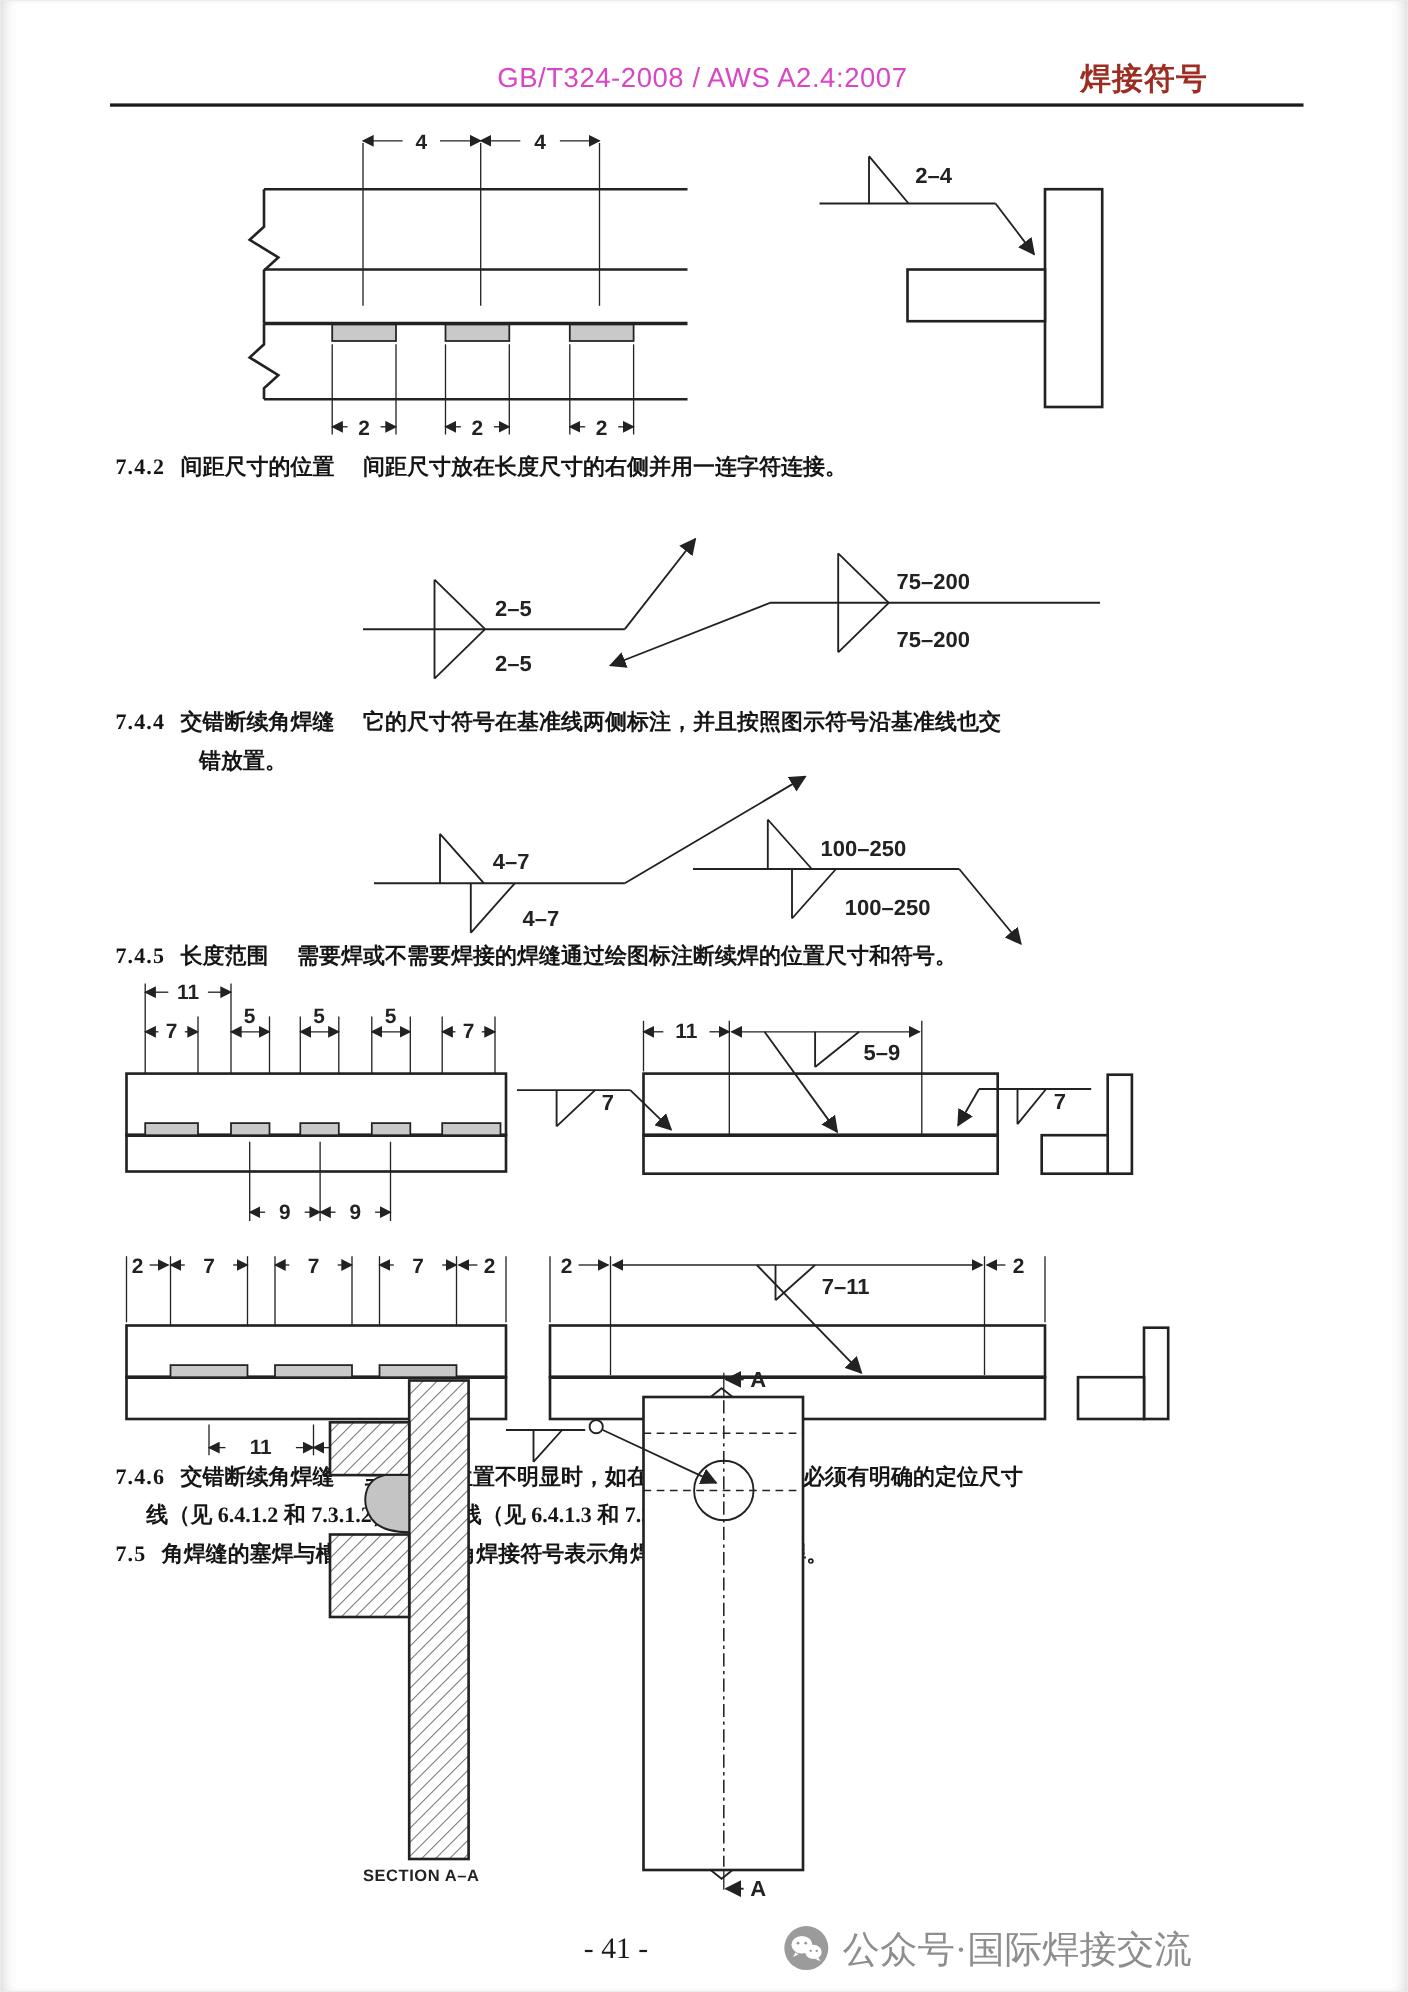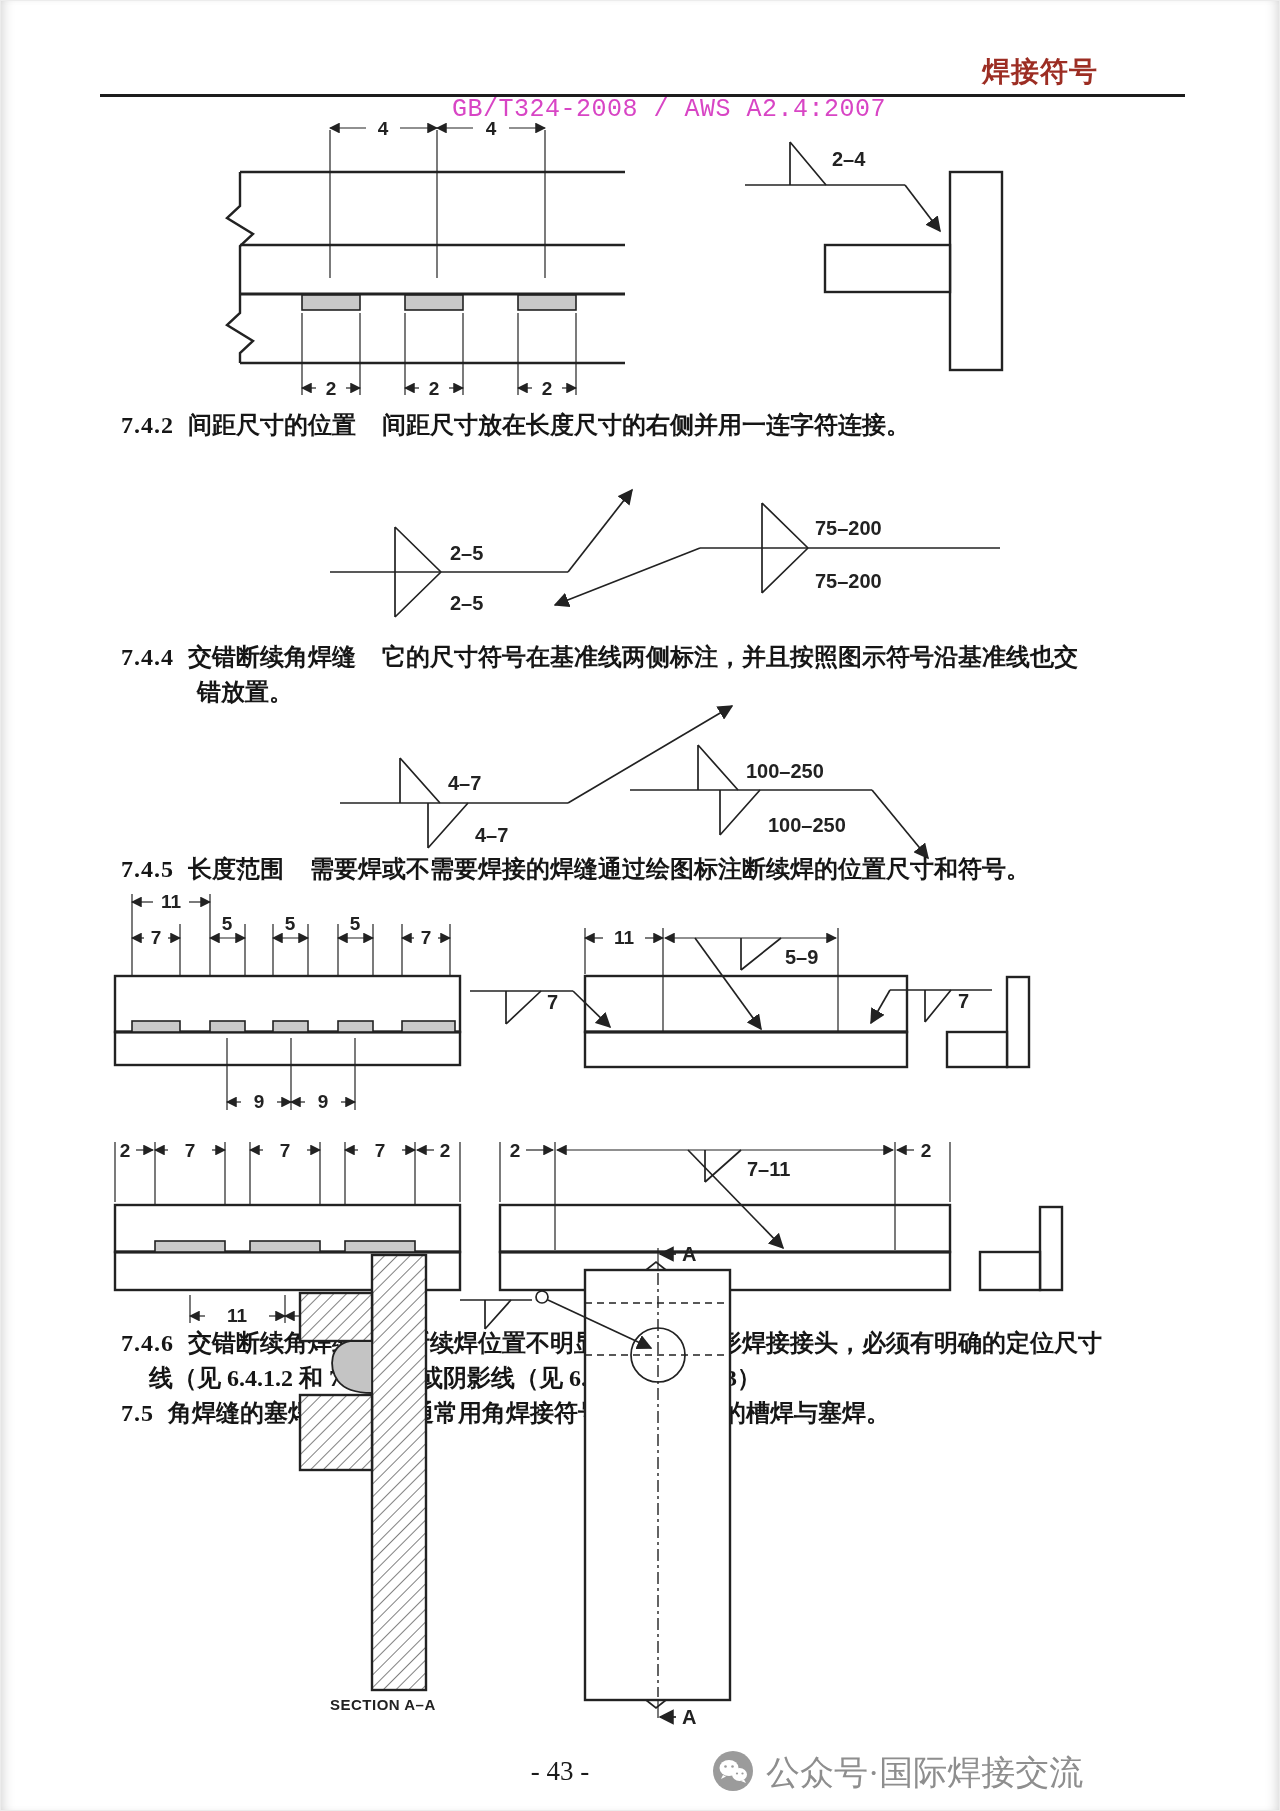--- a/index.html
+++ b/index.html
@@ -3,21 +3,21 @@
 <meta charset="utf-8">
 <style>
   html,body{margin:0;padding:0;background:#e8e8e8;}
   #page{position:relative;width:1280px;height:1811px;background:#ffffff;margin:0 auto;
         overflow:hidden;font-family:"Liberation Serif",serif;color:#161616;
         box-shadow:inset 0 0 0 1px #ececec, inset 10px 0 14px -9px rgba(0,0,0,.22), inset -10px 0 14px -9px rgba(0,0,0,.22);}
   .abs{position:absolute;}
   .hdr-red{font-size:28px;font-weight:bold;color:#9c2d23;letter-spacing:1px;}
   .hdr-mag{font-size:25px;color:#d845c5;letter-spacing:0.5px;}
   .rule{background:#1c1c1c;height:3px;}
-  .para{font-size:24px;line-height:35px;font-weight:600;white-space:nowrap;margin-left:16px;}
+  .para{font-size:20px;line-height:35px;font-weight:600;white-space:nowrap;}
   .para .num{letter-spacing:1px;}
   .g1{margin-left:14px;}
   .g2{margin-left:26px;}
   .ind1{margin-left:76px;}
   .ind2{margin-left:28px;}
   svg{position:absolute;overflow:visible;}
   .s1{stroke:#222;stroke-width:1.2;fill:none;}
   .s2{stroke:#222;stroke-width:1.7;fill:none;}
   .s3{stroke:#222;stroke-width:2.4;fill:none;}
   .s4{stroke:#222;stroke-width:3.2;fill:none;}
@@ -30,21 +30,21 @@
   .dash2{stroke:#222;stroke-width:1.4;fill:none;stroke-dasharray:12,4,3,4;}
   .footer-page{font-size:27px;color:#1a1a1a;text-align:center;}
   .credit{display:flex;align-items:flex-start;gap:12px;font-size:34px;color:#8e8e8e;}
   .arrmark{fill:#222;}
 </style>
 </head>
 <body>
 
 <div id="page">
 
-  <div class="abs hdr-mag" style="left:452px;top:57px;font-family:Liberation Mono, monospace;margin-top:38px;">GB/T324-2008 / AWS A2.4:2007</div>
+  <div class="abs hdr-mag" style="left:452px;top:57px;font-family:Liberation Sans, sans-serif;">GB/T324-2008 / AWS A2.4:2007</div>
   <div class="abs hdr-red" style="left:982px;top:53px;">焊接符号</div>
   <div class="abs rule" style="left:100px;top:94px;width:1085px;"></div>
 
   <svg class="abs" style="left:180px;top:108px;" width="900" height="302" viewBox="0 0 900 302">
     <defs>
       <marker id="m1" viewBox="0 0 10 10" refX="9" refY="5" markerWidth="9" markerHeight="9" orient="auto-start-reverse">
         <path d="M0,0L10,5L0,10z" class="arrmark"></path>
       </marker>
     </defs>
     <g>
@@ -340,21 +340,21 @@
       <path class="s2" d="M180,55 H252"></path>
       <path class="s2" d="M205,55 V84 M205,84 L231,55"></path>
       <circle cx="262" cy="52" r="6" class="s2"></circle>
       <path class="s2" d="M268,55 L371,103" marker-end="url(#m5)"></path>
       <path class="s1" d="M378,455 V473"></path>
       <path class="s2" d="M396,472 H380" marker-end="url(#m5)"></path>
       <text class="dl" x="402" y="479">A</text>
     </g>
   </svg>
 
-  <div class="abs footer-page" style="left:440px;top:1756px;width:240px;">- 43 -</div>
+  <div class="abs footer-page" style="left:440px;top:1756px;width:240px;">- 41 -</div>
   <div class="abs credit" style="left:712px;top:1750px;">
     <svg width="42" height="42" viewBox="0 0 42 42" style="position:static;">
       <circle cx="21" cy="21" r="20" fill="#9b9b9b"></circle>
       <ellipse cx="17" cy="18" rx="9.5" ry="8" fill="#ffffff"></ellipse>
       <path d="M11,25 L9,29 L14,26.5 Z" fill="#ffffff"></path>
       <ellipse cx="27.5" cy="24.5" rx="7.5" ry="6.5" fill="#ffffff"></ellipse>
       <path d="M32,29.5 L34,33 L29,31 Z" fill="#ffffff"></path>
       <circle cx="13.5" cy="16.5" r="1.3" fill="#9b9b9b"></circle>
       <circle cx="20.5" cy="16.5" r="1.3" fill="#9b9b9b"></circle>
       <circle cx="25" cy="23.5" r="1.1" fill="#9b9b9b"></circle>

